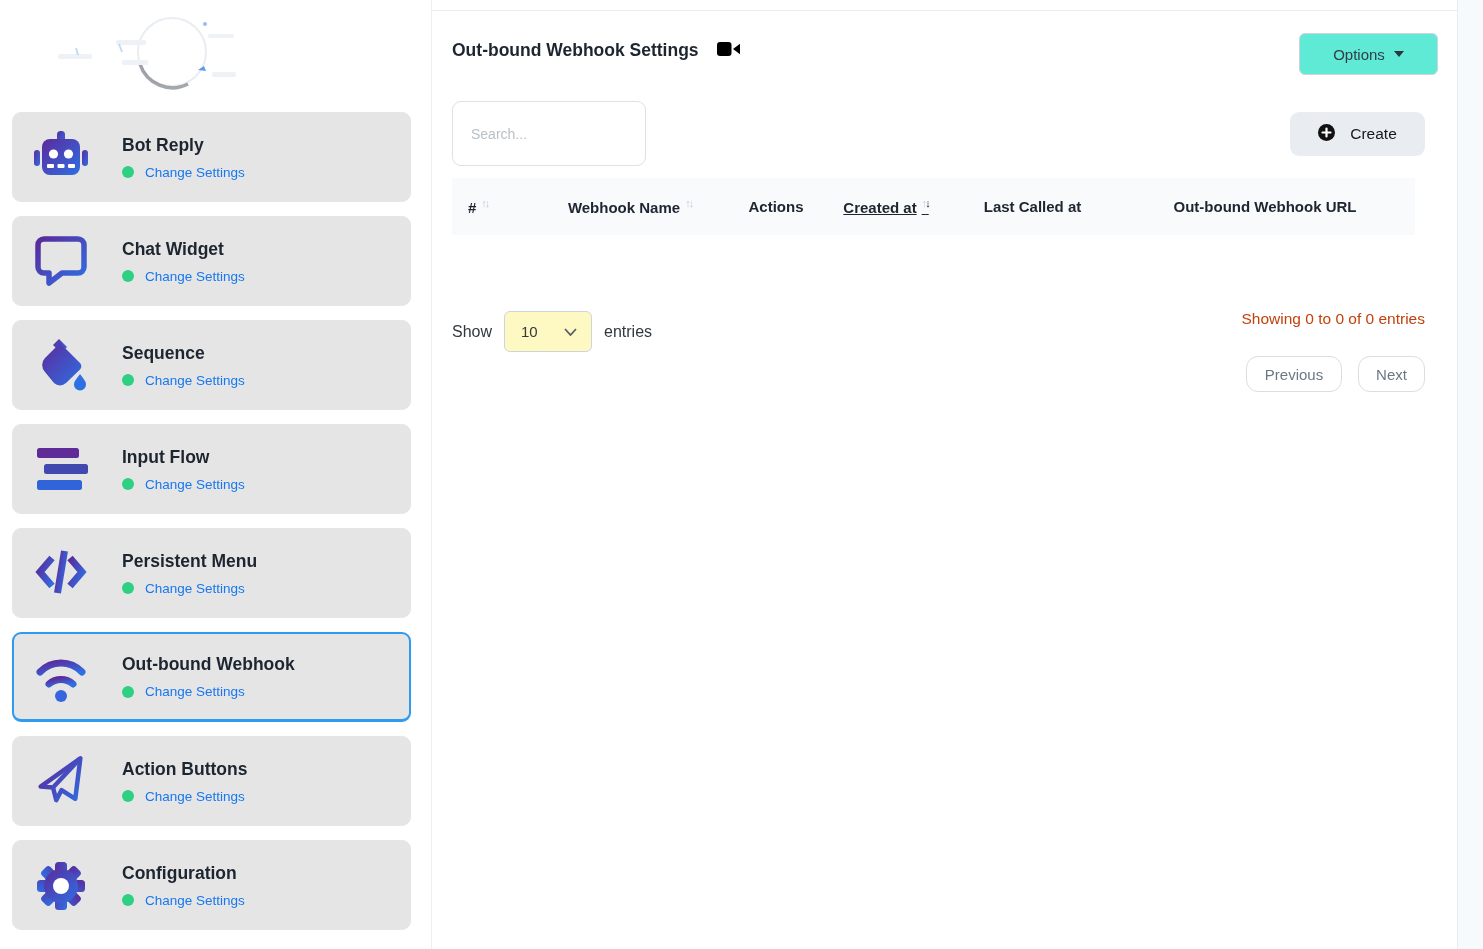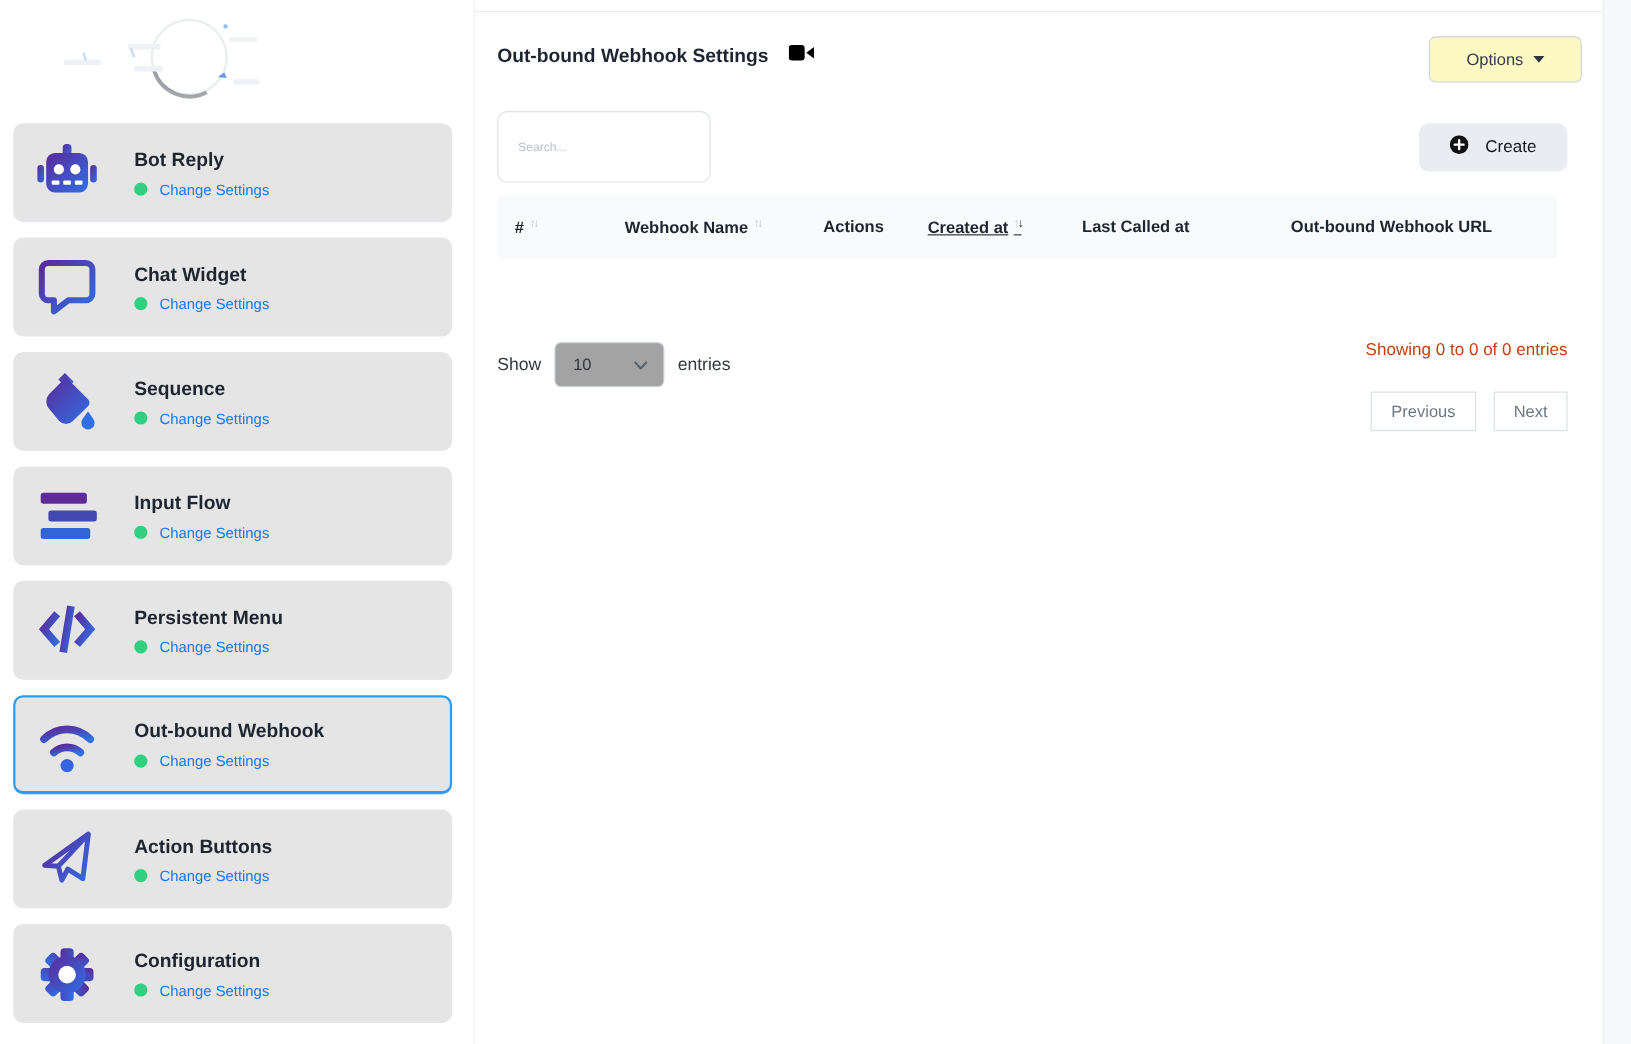--- a/index.html
+++ b/index.html
@@ -27,31 +27,31 @@
   .card-title { font-size:17.5px; font-weight:600; color:#1d2530; }
   .card-link-row { display:flex; align-items:center; gap:11px; }
   .green-dot { width:12px; height:12px; border-radius:50%; background:#2fd180; }
   .card-link { font-size:13.5px; font-weight:400; color:#1877f2; cursor:pointer; }
 
   
   .page-title-row { position:absolute; left:452px; top:40px; display:flex; align-items:center; gap:18px; }
   .page-title { font-size:17.5px; font-weight:700; color:#1d2530; }
   .options-btn {
     position:absolute; left:1299px; top:33px; width:139px; height:42px;
-    background:#fef9c3; border:1px solid #ccd3da; border-radius:6px;
+    background:#5eead4; border:1px solid #ccd3da; border-radius:6px;
     display:flex; align-items:center; justify-content:center; gap:9px;
     font-size:15px; color:#333d49; cursor:pointer;
   }
   .caret-down { width:0; height:0; border-left:5px solid transparent; border-right:5px solid transparent; border-top:6px solid #2b3440; }
 
   
   .search-input {
     position:absolute; left:452px; top:101px; width:194px; height:65px;
     border:1px solid #dde2e7; border-radius:9px; padding:0 18px;
-    font-size:11px; color:#333; font-family:"Liberation Sans", sans-serif; outline:none;
+    font-size:14px; color:#333; font-family:"Liberation Sans", sans-serif; outline:none;
   }
   .search-input::placeholder { color:#b9c0c8; }
   .create-btn {
     position:absolute; left:1290px; top:112px; width:135px; height:44px;
     background:#e9edf1; border:none; border-radius:9px;
     display:flex; align-items:center; justify-content:center; gap:15px;
     font-size:15.5px; color:#15191e; cursor:pointer; font-family:"Liberation Sans", sans-serif;
   }
 
   
@@ -68,27 +68,27 @@
   .sort .active-arrow { color:#1d2530; font-weight:700; }
   .empty-row {
     height:54px; display:flex; align-items:center; justify-content:center;
     font-size:15.5px; color:#212529; border-bottom:1px solid #dee2e6;
   }
 
   
   .show-row { position:absolute; left:452px; top:311px; display:flex; align-items:center; gap:12px; }
   .show-label, .entries-label { font-size:16px; color:#32383f; }
   .entries-select {
-    width:100px; height:41px; border:1px solid #ced4da; border-radius:6px; background:#a3a3a3;
+    width:88px; height:41px; border:1px solid #ced4da; border-radius:6px; background:#fef9c3;
     display:flex; align-items:center; justify-content:space-between; padding:0 14px 0 16px;
     font-size:15px; color:#32383f; cursor:pointer;
   }
   .summary { position:absolute; left:1000px; top:310px; width:425px; text-align:right; font-size:15.5px; color:#c2410c; }
   .page-btn {
-    position:absolute; top:356px; height:36px; background:#fff; border:1px solid #d8dee4; border-radius:0;
+    position:absolute; top:356px; height:36px; background:#fff; border:1px solid #d8dee4; border-radius:12px;
     font-size:15px; color:#6b7786; display:flex; align-items:center; justify-content:center;
     cursor:pointer; font-family:"Liberation Sans", sans-serif;
   }
   .prev-btn { left:1246px; width:96px; }
   .next-btn { left:1358px; width:67px; }
 </style>
 </head>
 <body>
 
 <svg width="0" height="0" style="position:absolute" aria-hidden="true">

